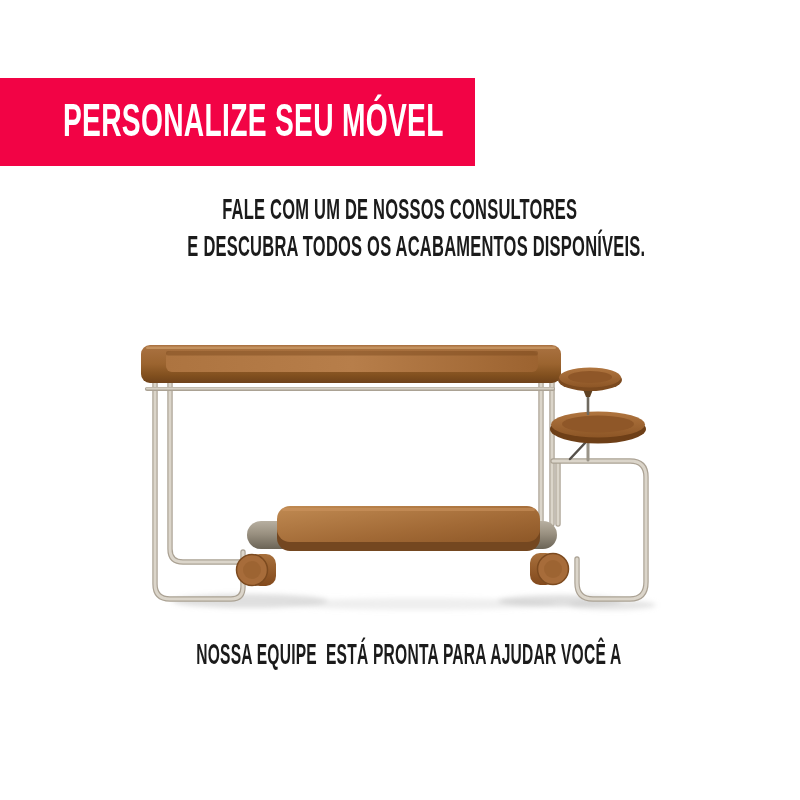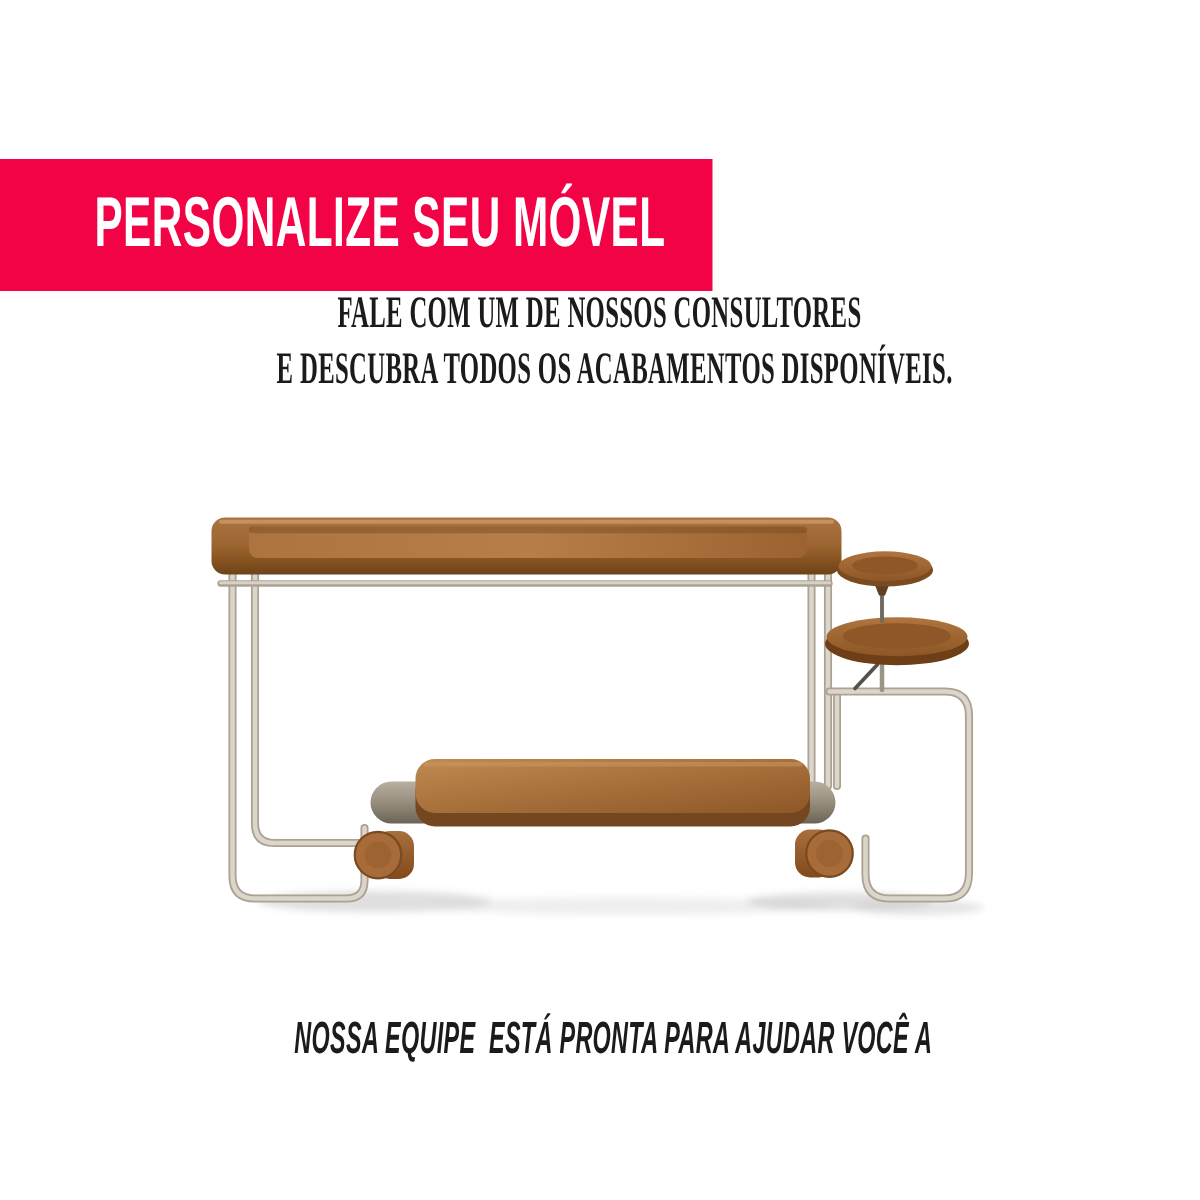--- a/index.html
+++ b/index.html
@@ -15,41 +15,41 @@
     background: var(--body-bg);
     overflow: hidden;
     font-family: "Liberation Sans", "DejaVu Sans", sans-serif;
   }
   .banner {
     position: absolute;
     left: 0; top: 78px;
     width: 475px; height: 88px;
     background: var(--banner-bg);
     display: flex; align-items: center; justify-content: center;
-    padding-left: 32px; padding-bottom: 6px; margin-top: 28px;
+    padding-left: 32px; padding-bottom: 6px;
   }
   .banner-title {
     color: var(--banner-text);
     font-weight: bold;
     font-size: 47px;
     letter-spacing: 0.5px;
     display: inline-block;
     transform: scaleX(0.60);
     white-space: pre;
   }
   .textblock {
     position: absolute;
     left: 0; width: 800px;
     text-align: center;
     color: var(--text-color);
     font-weight: bold;
   }
-  .subtitle { top: 190px; font-family: Liberation Serif, serif; }
+  .subtitle { top: 190px; }
   .subtitle .line { font-size: 30px; line-height: 37px; }
-  .footer { top: 673px; font-style: italic; }
+  .footer { top: 634px; }
   .footer .line { font-size: 30px; line-height: 40px; }
   .cond {
     display: inline-block;
     white-space: pre;
     letter-spacing: 0.4px;
   }
   .subtitle .cond { transform: scaleX(0.55); }
   .footer .cond { transform: scaleX(0.52); }
   .product-stage {
     position: absolute;

